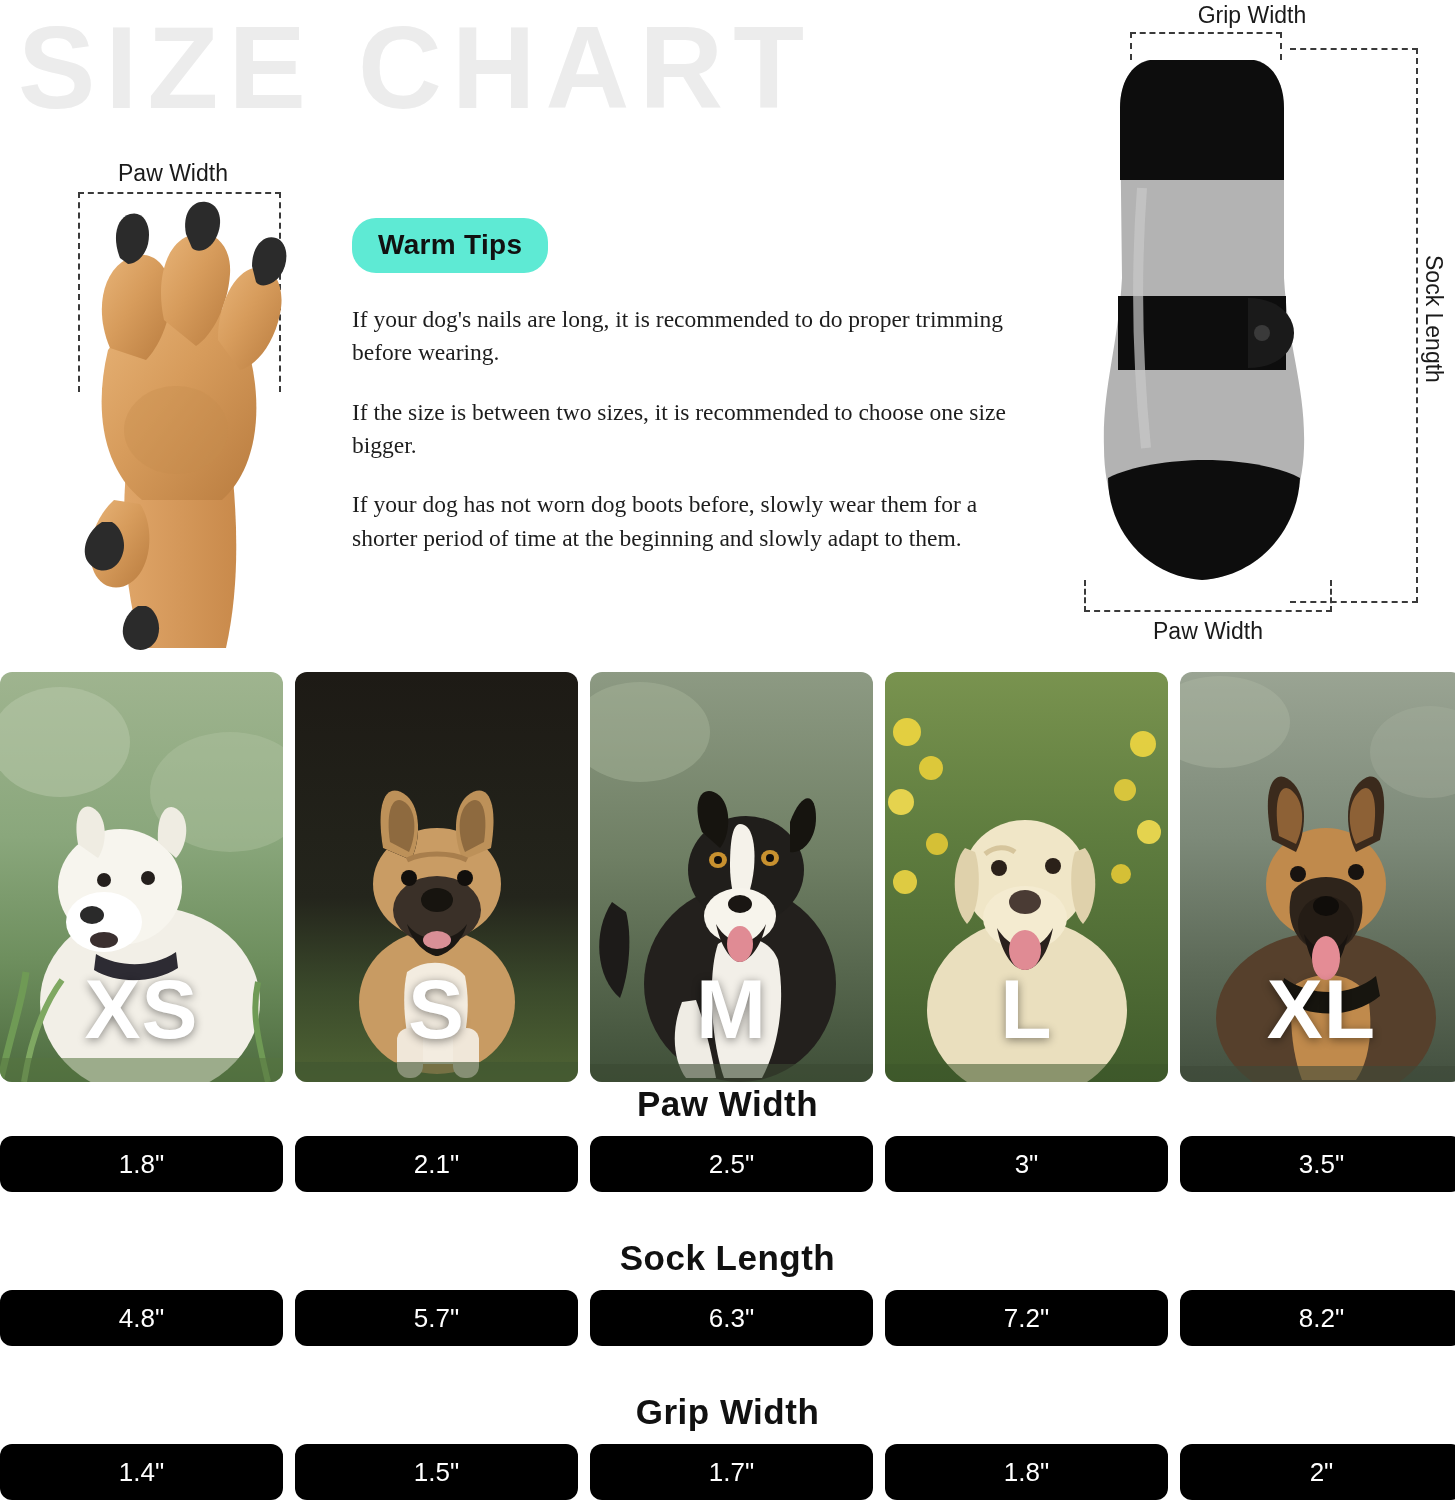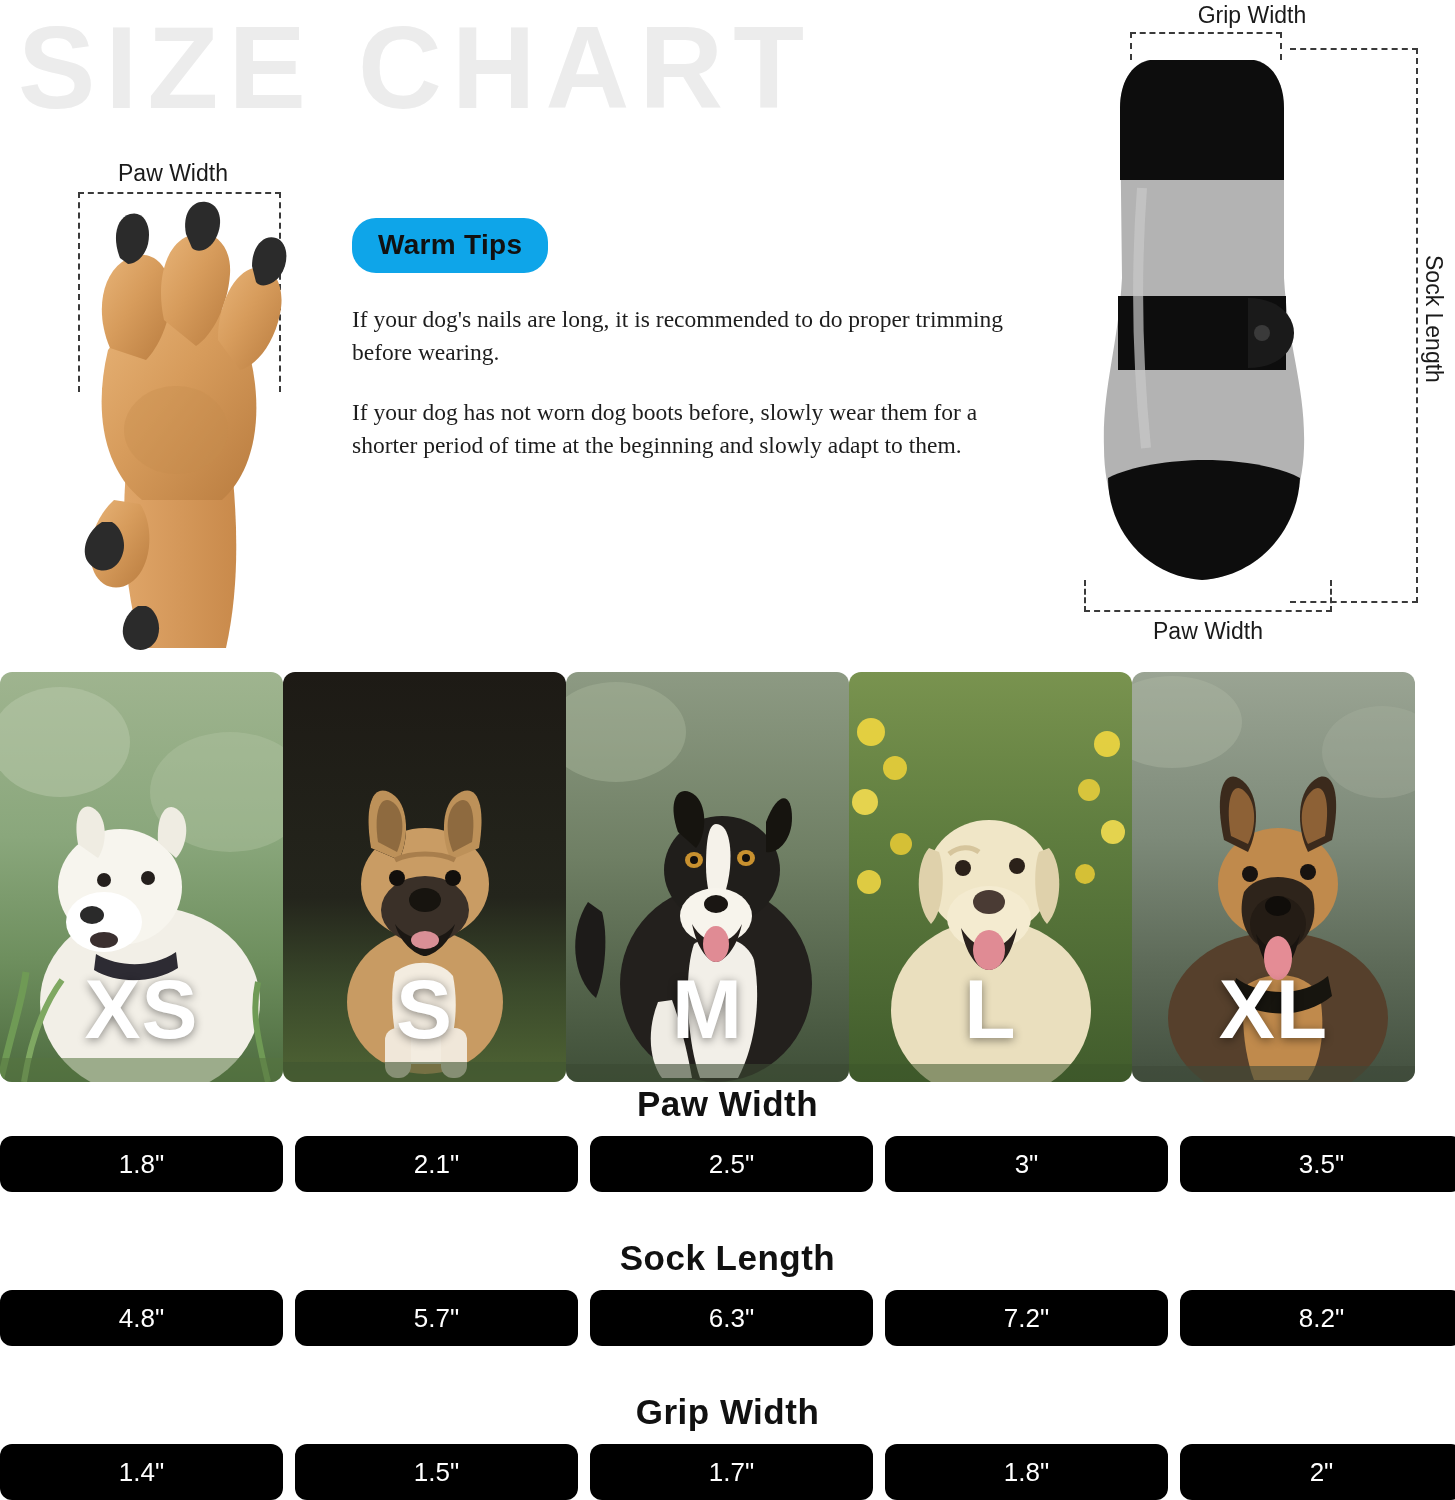--- a/index.html
+++ b/index.html
@@ -74,21 +74,21 @@
 
   
   .tips {
     position: absolute;
     left: 352px;
     top: 218px;
     width: 680px;
   }
   .tips-badge {
     display: inline-block;
-    background: #0ea5e9;
+    background: #5eead4;
     color: #111;
     font-size: 28px;
     font-weight: bold;
     padding: 11px 26px 12px 26px;
     border-radius: 24px;
     letter-spacing: 0.3px;
   }
   .tips p {
     margin: 26px 0 0 0;
     font-size: 23.5px;
@@ -166,20 +166,21 @@
   .boot-art { position: absolute; left: 62px; top: 48px; width: 220px; height: 545px; }
 
   
   .strip {
     position: absolute;
     left: 0;
     top: 668px;
     width: 1455px;
     height: 412px;
     display: flex;
+    gap: 12px;
     padding: 4px 0px;
   }
   .dog-card {
     position: relative;
     width: 283px;
     height: 410px;
     border-radius: 12px;
     overflow: hidden;
     flex: 0 0 auto;
   }
@@ -272,20 +273,21 @@
       <path d="M52 322 C38 330 30 350 38 362 C48 376 66 372 72 356 C78 342 70 326 62 322 Z" fill="#2b2b2b"></path>
       <path d="M88 406 C76 412 68 430 76 442 C86 456 104 450 108 436 C112 422 104 408 96 406 Z" fill="#2b2b2b"></path>
 
       <ellipse cx="126" cy="230" rx="52" ry="44" fill="#c78c4c" opacity="0.35"></ellipse>
     </svg>
   </div>
 
   <div class="tips">
     <div class="tips-badge">Warm Tips</div>
     <p class="first">If your dog's nails are long, it is recommended to do proper trimming before wearing.</p>
+    <p>If the size is between two sizes, it is recommended to choose one size bigger.</p>
     <p>If your dog has not worn dog boots before, slowly wear them for a shorter period of time at the beginning and slowly adapt to them.</p>
   </div>
 
   <div class="boot-block">
     <div class="grip-label">Grip Width</div>
     <div class="grip-dim"></div>
     <div class="sock-dim"></div>
     <div class="sock-label">Sock Length</div>
     <div class="paw-dim2"></div>
     <div class="paw-label2">Paw Width</div>

